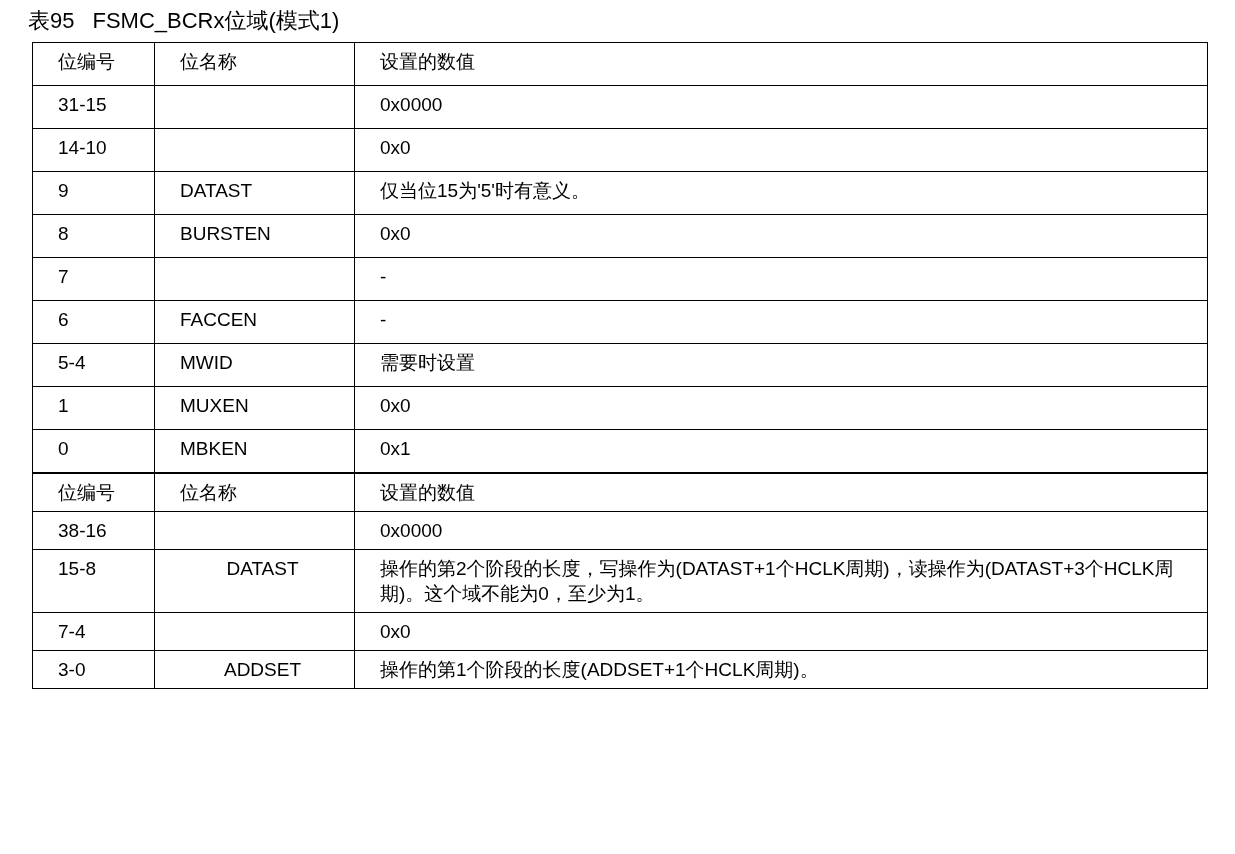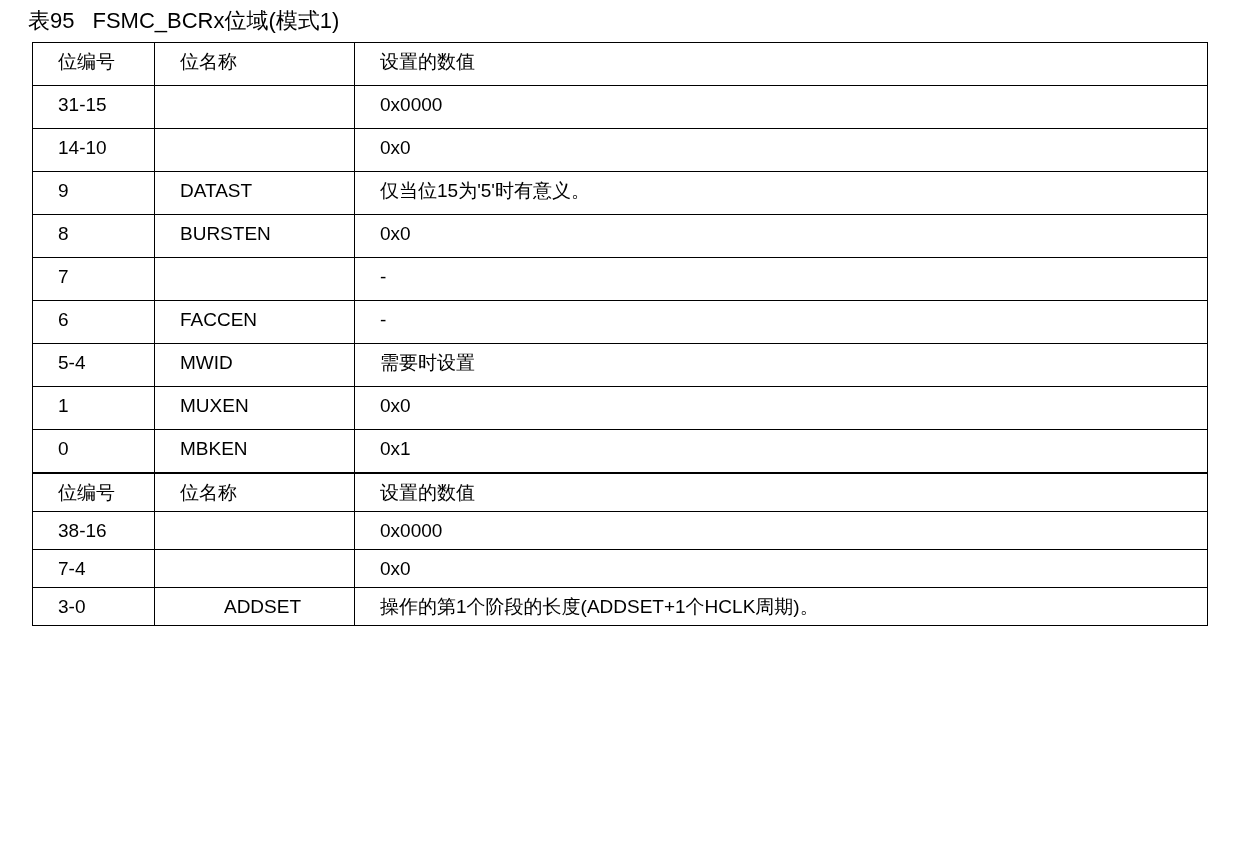--- a/index.html
+++ b/index.html
@@ -144,20 +144,25 @@
         <th>位编号</th>
         <th>位名称</th>
         <th>设置的数值</th>
       </tr>
       <tr>
         <td>38-16</td>
         <td class="center"></td>
         <td>0x0000</td>
       </tr>
       <tr>
+        <td>15-8</td>
+        <td class="center">DATAST</td>
+        <td class="wrapcell">操作的第2个阶段的长度，写操作为(DATAST+1个HCLK周期)，读操作为(DATAST+3个HCLK周期)。这个域不能为0，至少为1。</td>
+      </tr>
+      <tr>
         <td>7-4</td>
         <td class="center"></td>
         <td>0x0</td>
       </tr>
       <tr>
         <td>3-0</td>
         <td class="center">ADDSET</td>
         <td>操作的第1个阶段的长度(ADDSET+1个HCLK周期)。</td>
       </tr>
     </tbody>

